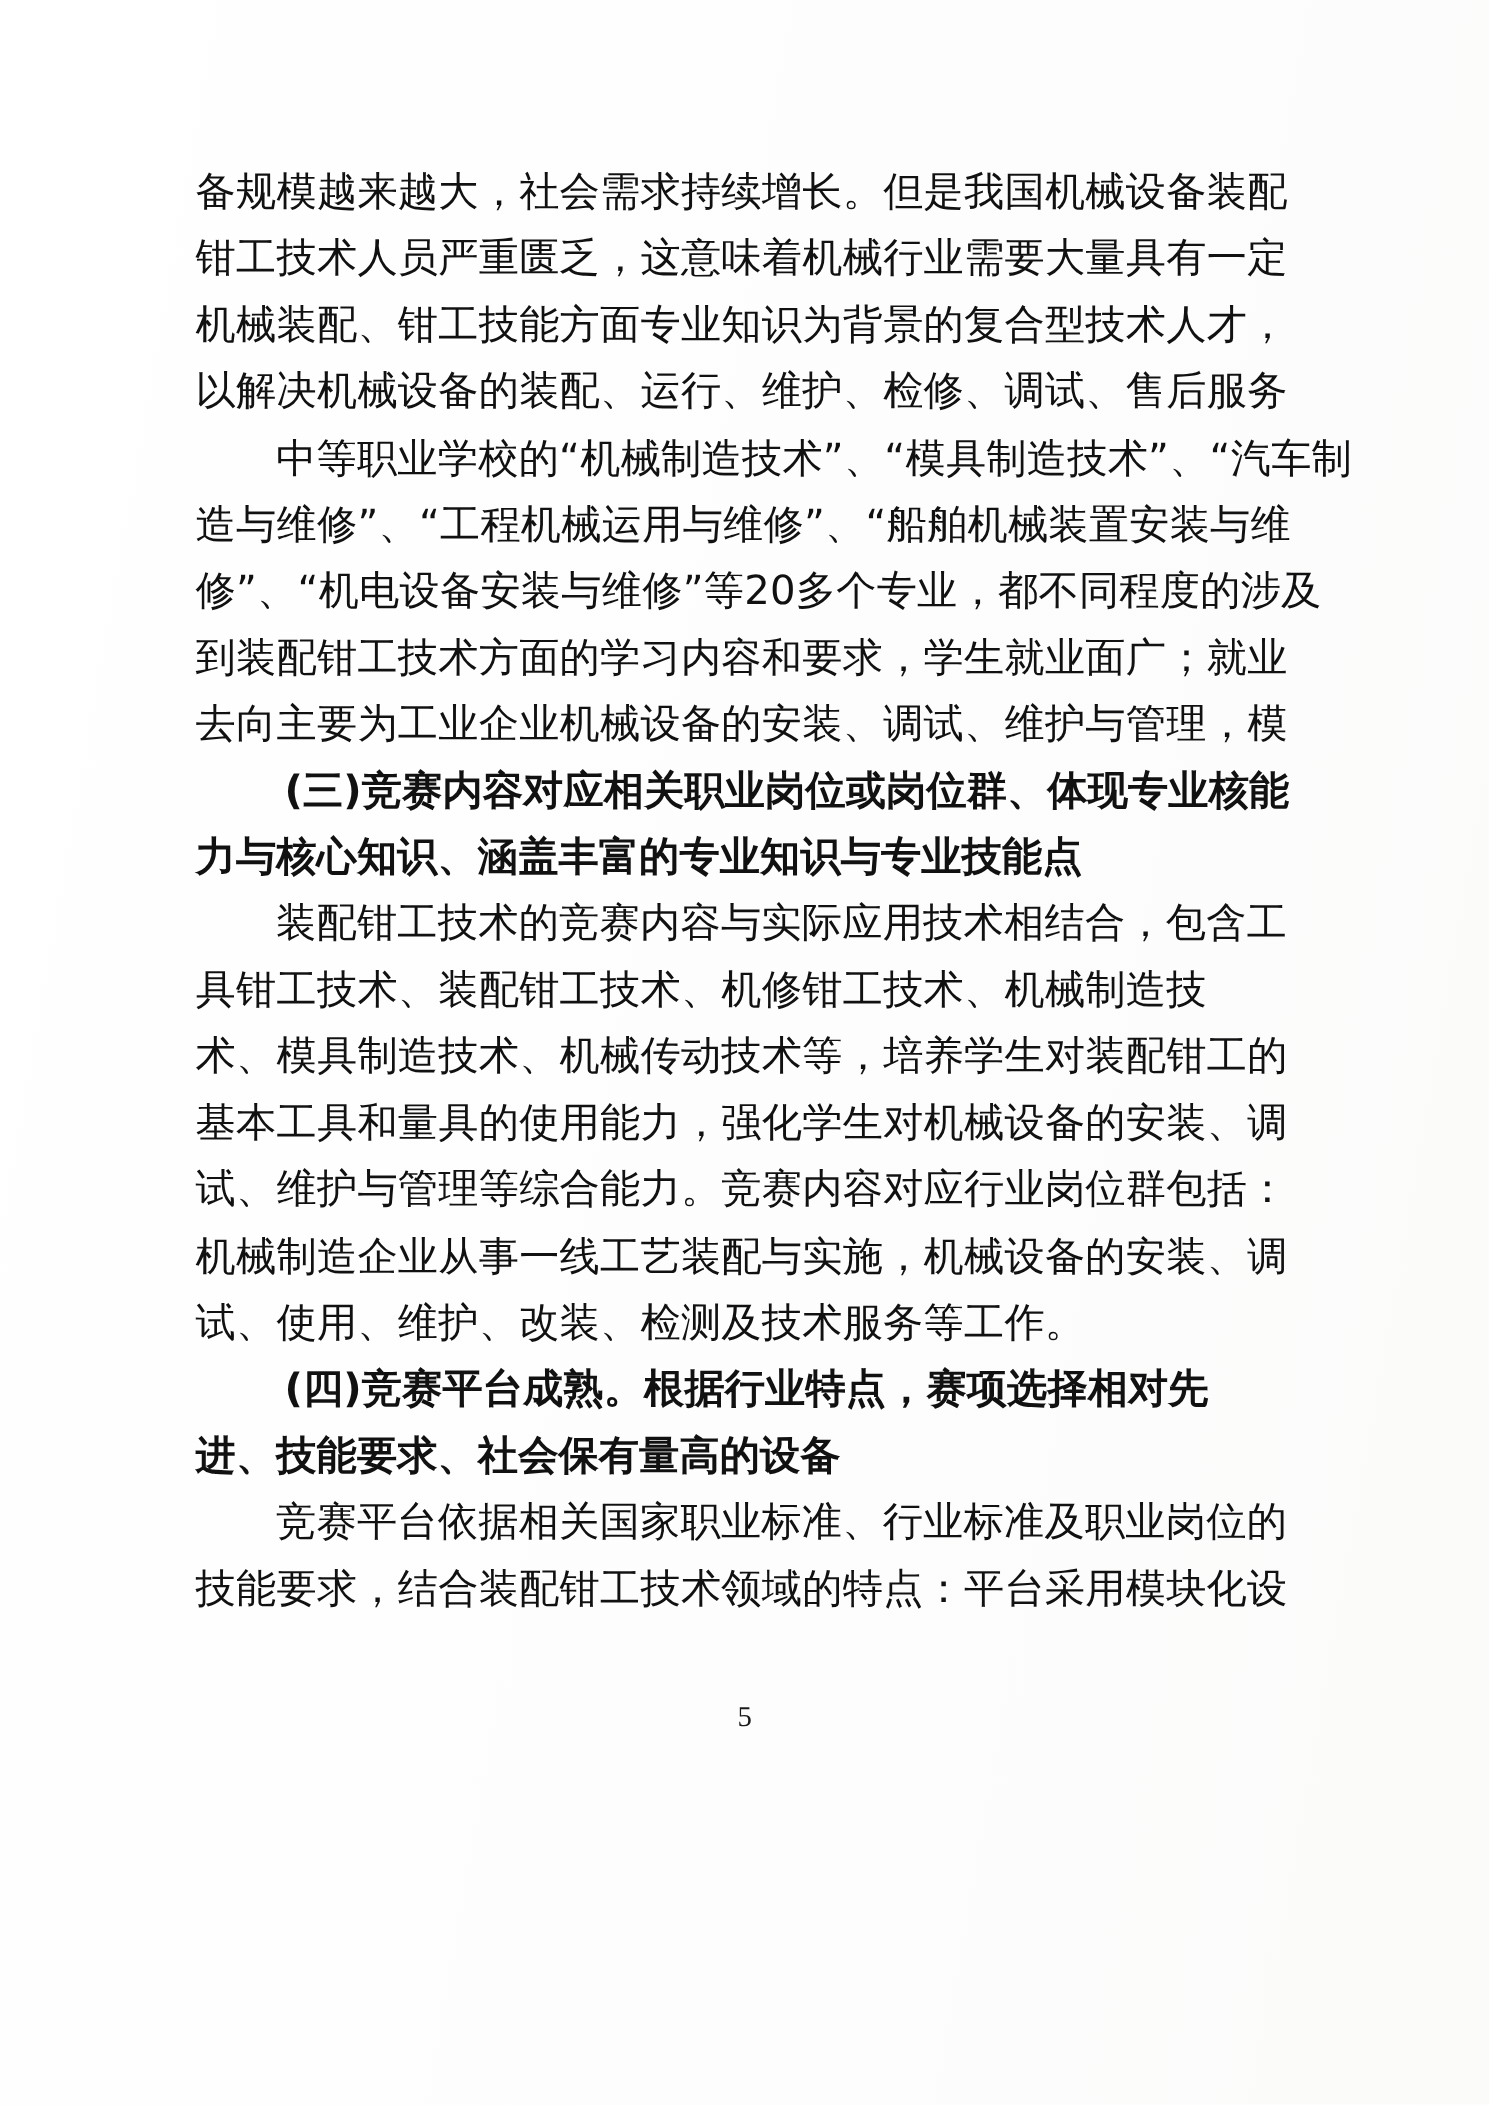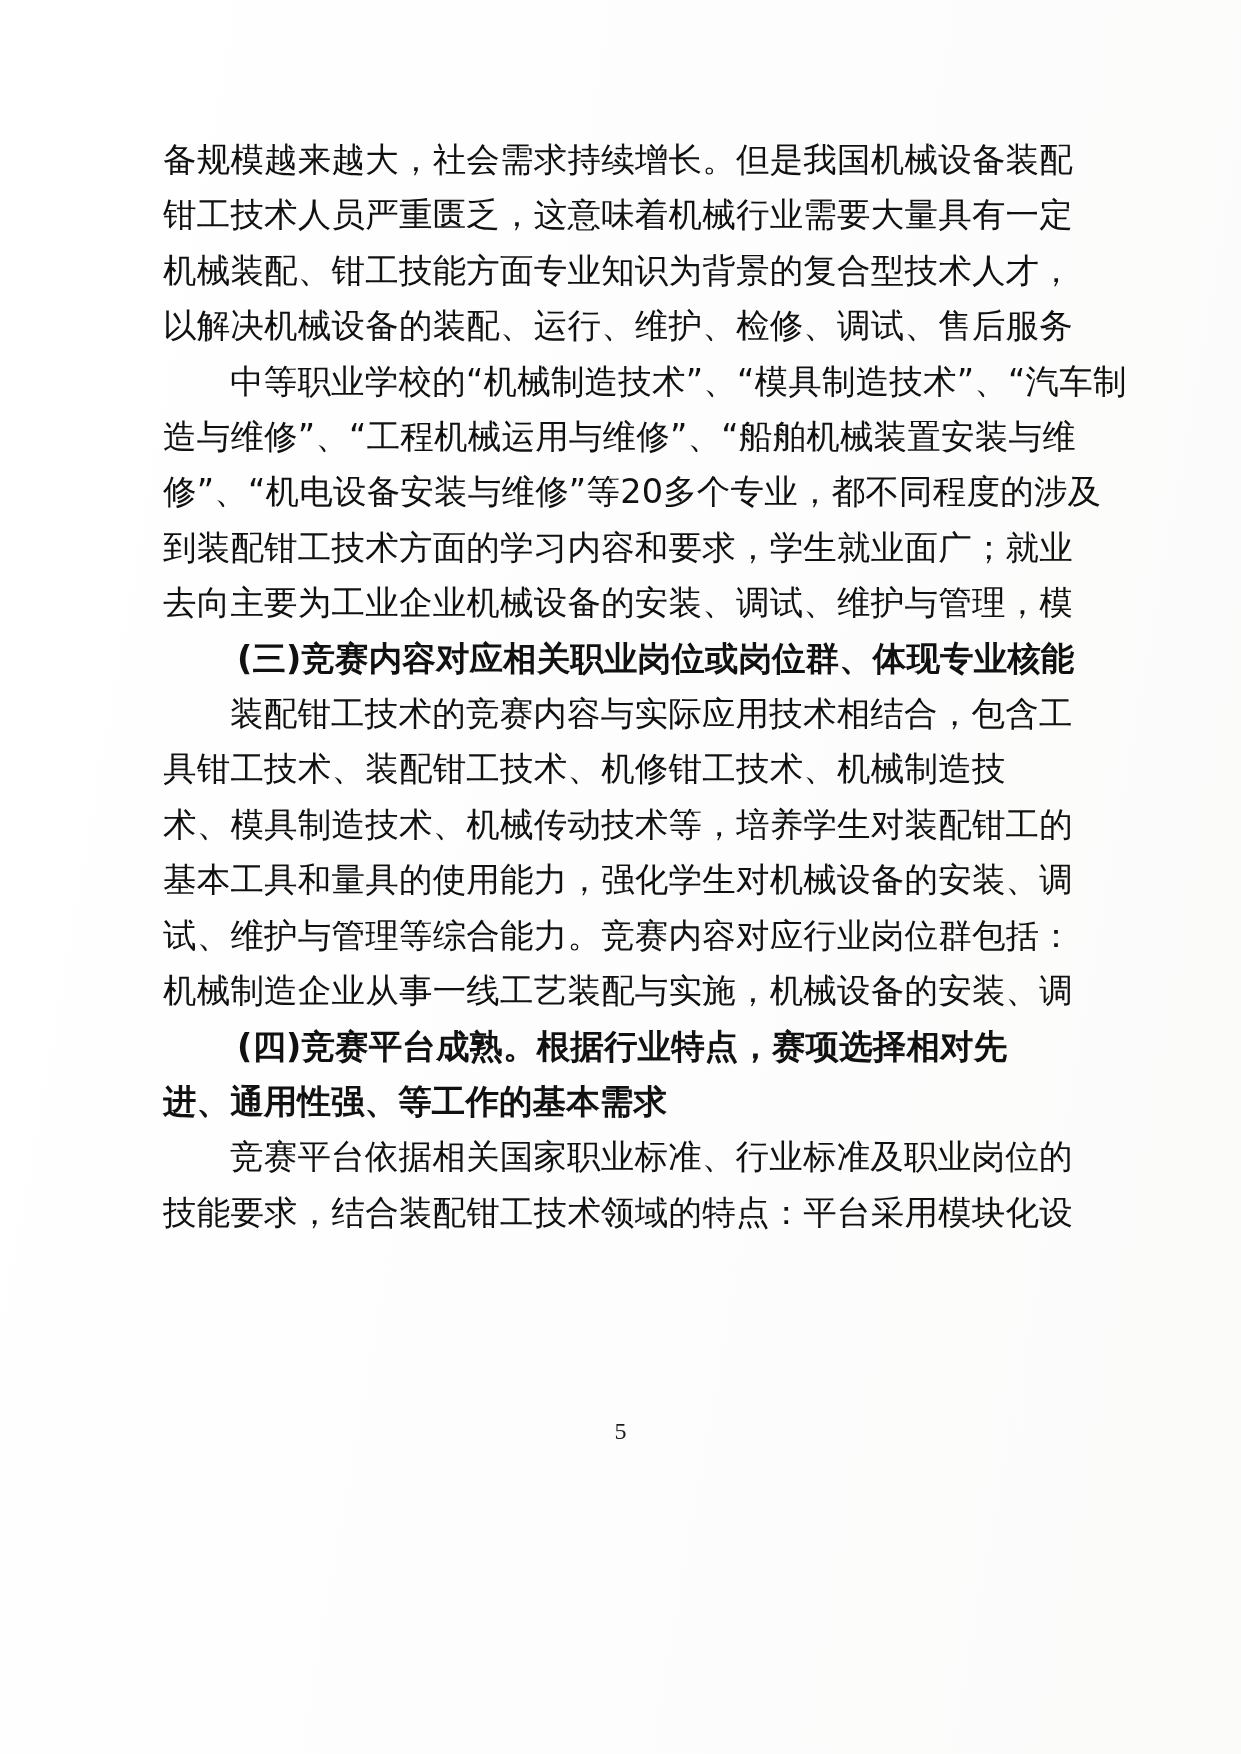--- a/index.html
+++ b/index.html
@@ -369,20 +369,21 @@
           <span>位</span>
           <span>群</span>
           <span>、</span>
           <span>体</span>
           <span>现</span>
           <span>专</span>
           <span>业</span>
           <span>核</span>
           <span>能</span>
         </div>
+        <div class="ln b last">力与核心知识、涵盖丰富的专业知识与专业技能点</div>
       </div>
       <div class="block">
         <div class="ln indent just">
           <span>装</span>
           <span>配</span>
           <span>钳</span>
           <span>工</span>
           <span>技</span>
           <span>术</span>
           <span>的</span>
@@ -541,20 +542,21 @@
           <span>机</span>
           <span>械</span>
           <span>设</span>
           <span>备</span>
           <span>的</span>
           <span>安</span>
           <span>装</span>
           <span>、</span>
           <span>调</span>
         </div>
+        <div class="ln last">试、使用、维护、改装、检测及技术服务等工作。</div>
       </div>
       <div class="block heading">
         <div class="ln b indent2 just">
           <span>(</span>
           <span>四</span>
           <span>)</span>
           <span>竞</span>
           <span>赛</span>
           <span>平</span>
           <span>台</span>
@@ -569,21 +571,21 @@
           <span>点</span>
           <span>，</span>
           <span>赛</span>
           <span>项</span>
           <span>选</span>
           <span>择</span>
           <span>相</span>
           <span>对</span>
           <span>先</span>
         </div>
-        <div class="ln b last">进、通用性强、等工作的基本需求</div>
+        <div class="ln b last">进、技能要求、社会保有量高的设备</div>
       </div>
       <div class="block">
         <div class="ln indent just">
           <span>竞</span>
           <span>赛</span>
           <span>平</span>
           <span>台</span>
           <span>依</span>
           <span>据</span>
           <span>相</span>

